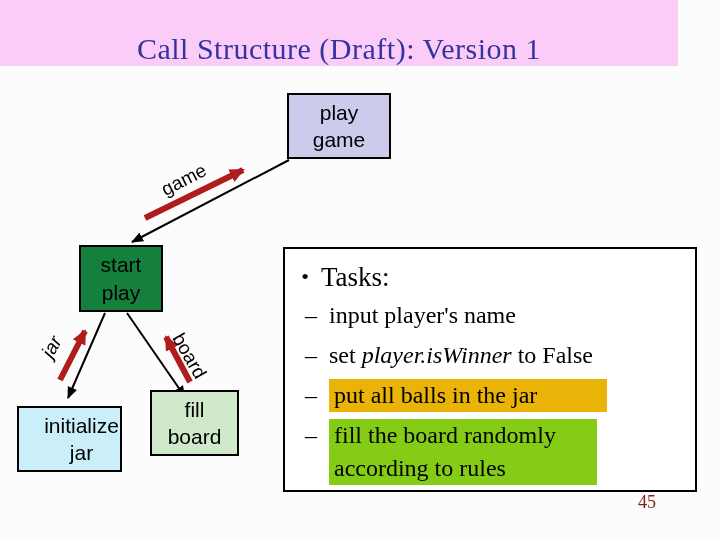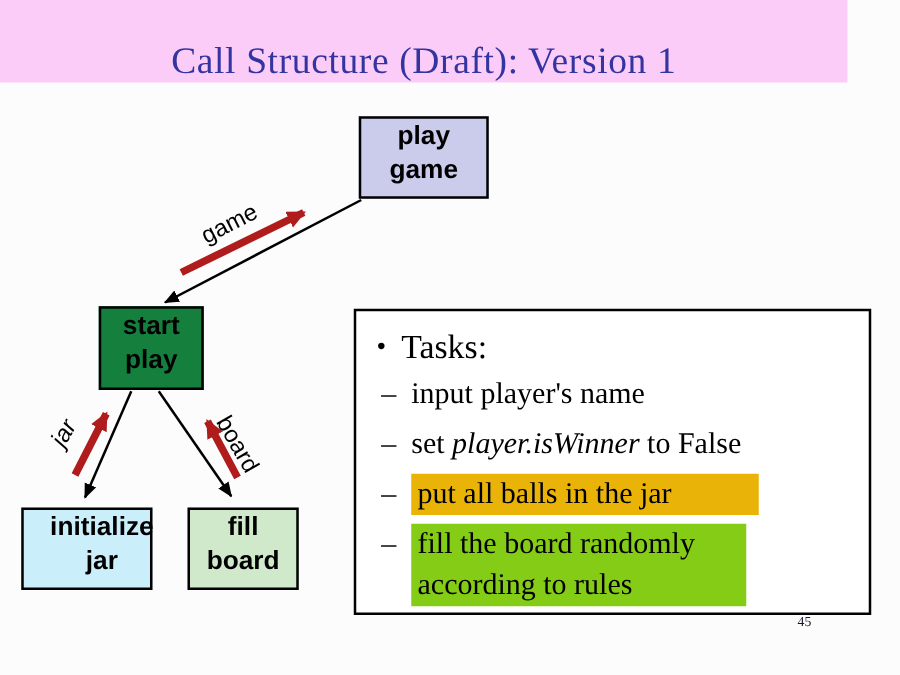--- a/index.html
+++ b/index.html
@@ -24,31 +24,30 @@
     font-family: "Liberation Serif", serif;
     font-size: 30px;
     color: #3434a0;
     letter-spacing: 0.5px;
   }
 
   
   .dbox {
     position: absolute;
     border: 2px solid #000;
-    display: flex; justify-content: center;
+    display: flex; align-items: center; justify-content: center;
     text-align: center;
     font-size: 21px; color: #000;
     line-height: 1.3;
-    font-weight: bold;
   }
   .dbox .lbl { white-space: pre-line; }
   .box-play-game   { left: 287px; top:  93px; width: 104px; height: 66px; background: #cbcbec; }
   .box-start-play  { left:  79px; top: 245px; width:  84px; height: 67px; background: #15803d; }
   .box-init-jar    { left:  17px; top: 406px; width: 105px; height: 66px; background: #cbeefb; padding-left: 24px; }
-  .box-fill-board  { left: 150px; top: 406px; width:  89px; height: 66px; background: #cfe9ca; }
+  .box-fill-board  { left: 150px; top: 390px; width:  89px; height: 66px; background: #cfe9ca; }
 
   
   svg.arrows {
     position: absolute; left: 0; top: 0;
     width: 720px; height: 540px;
     pointer-events: none;
   }
 
   
   .arrow-label {
@@ -84,21 +83,21 @@
     display: flex;
   }
   .task-item .dash { width: 32px; text-align: right; flex: 0 0 32px; margin-right: 12px; }
   .task-item .task-text em { font-style: italic; }
   .hl-cyan  { display: inline-block; background: #eab308; width: 278px; padding-left: 5px; }
   .hl-green { display: inline-block; background: #84cc16; width: 268px; padding-left: 5px; }
 
   .page-number {
     position: absolute; left: 638px; top: 492px;
     font-family: "Liberation Serif", serif;
-    font-size: 11px; color: #0f172a;
+    font-size: 18px; color: #7f1d1d;
   }
 </style>
 </head>
 <body>
 
 <div class="slide">
 
   <div class="title-band">
     <div class="title">Call Structure (Draft): Version 1</div>
   </div>

